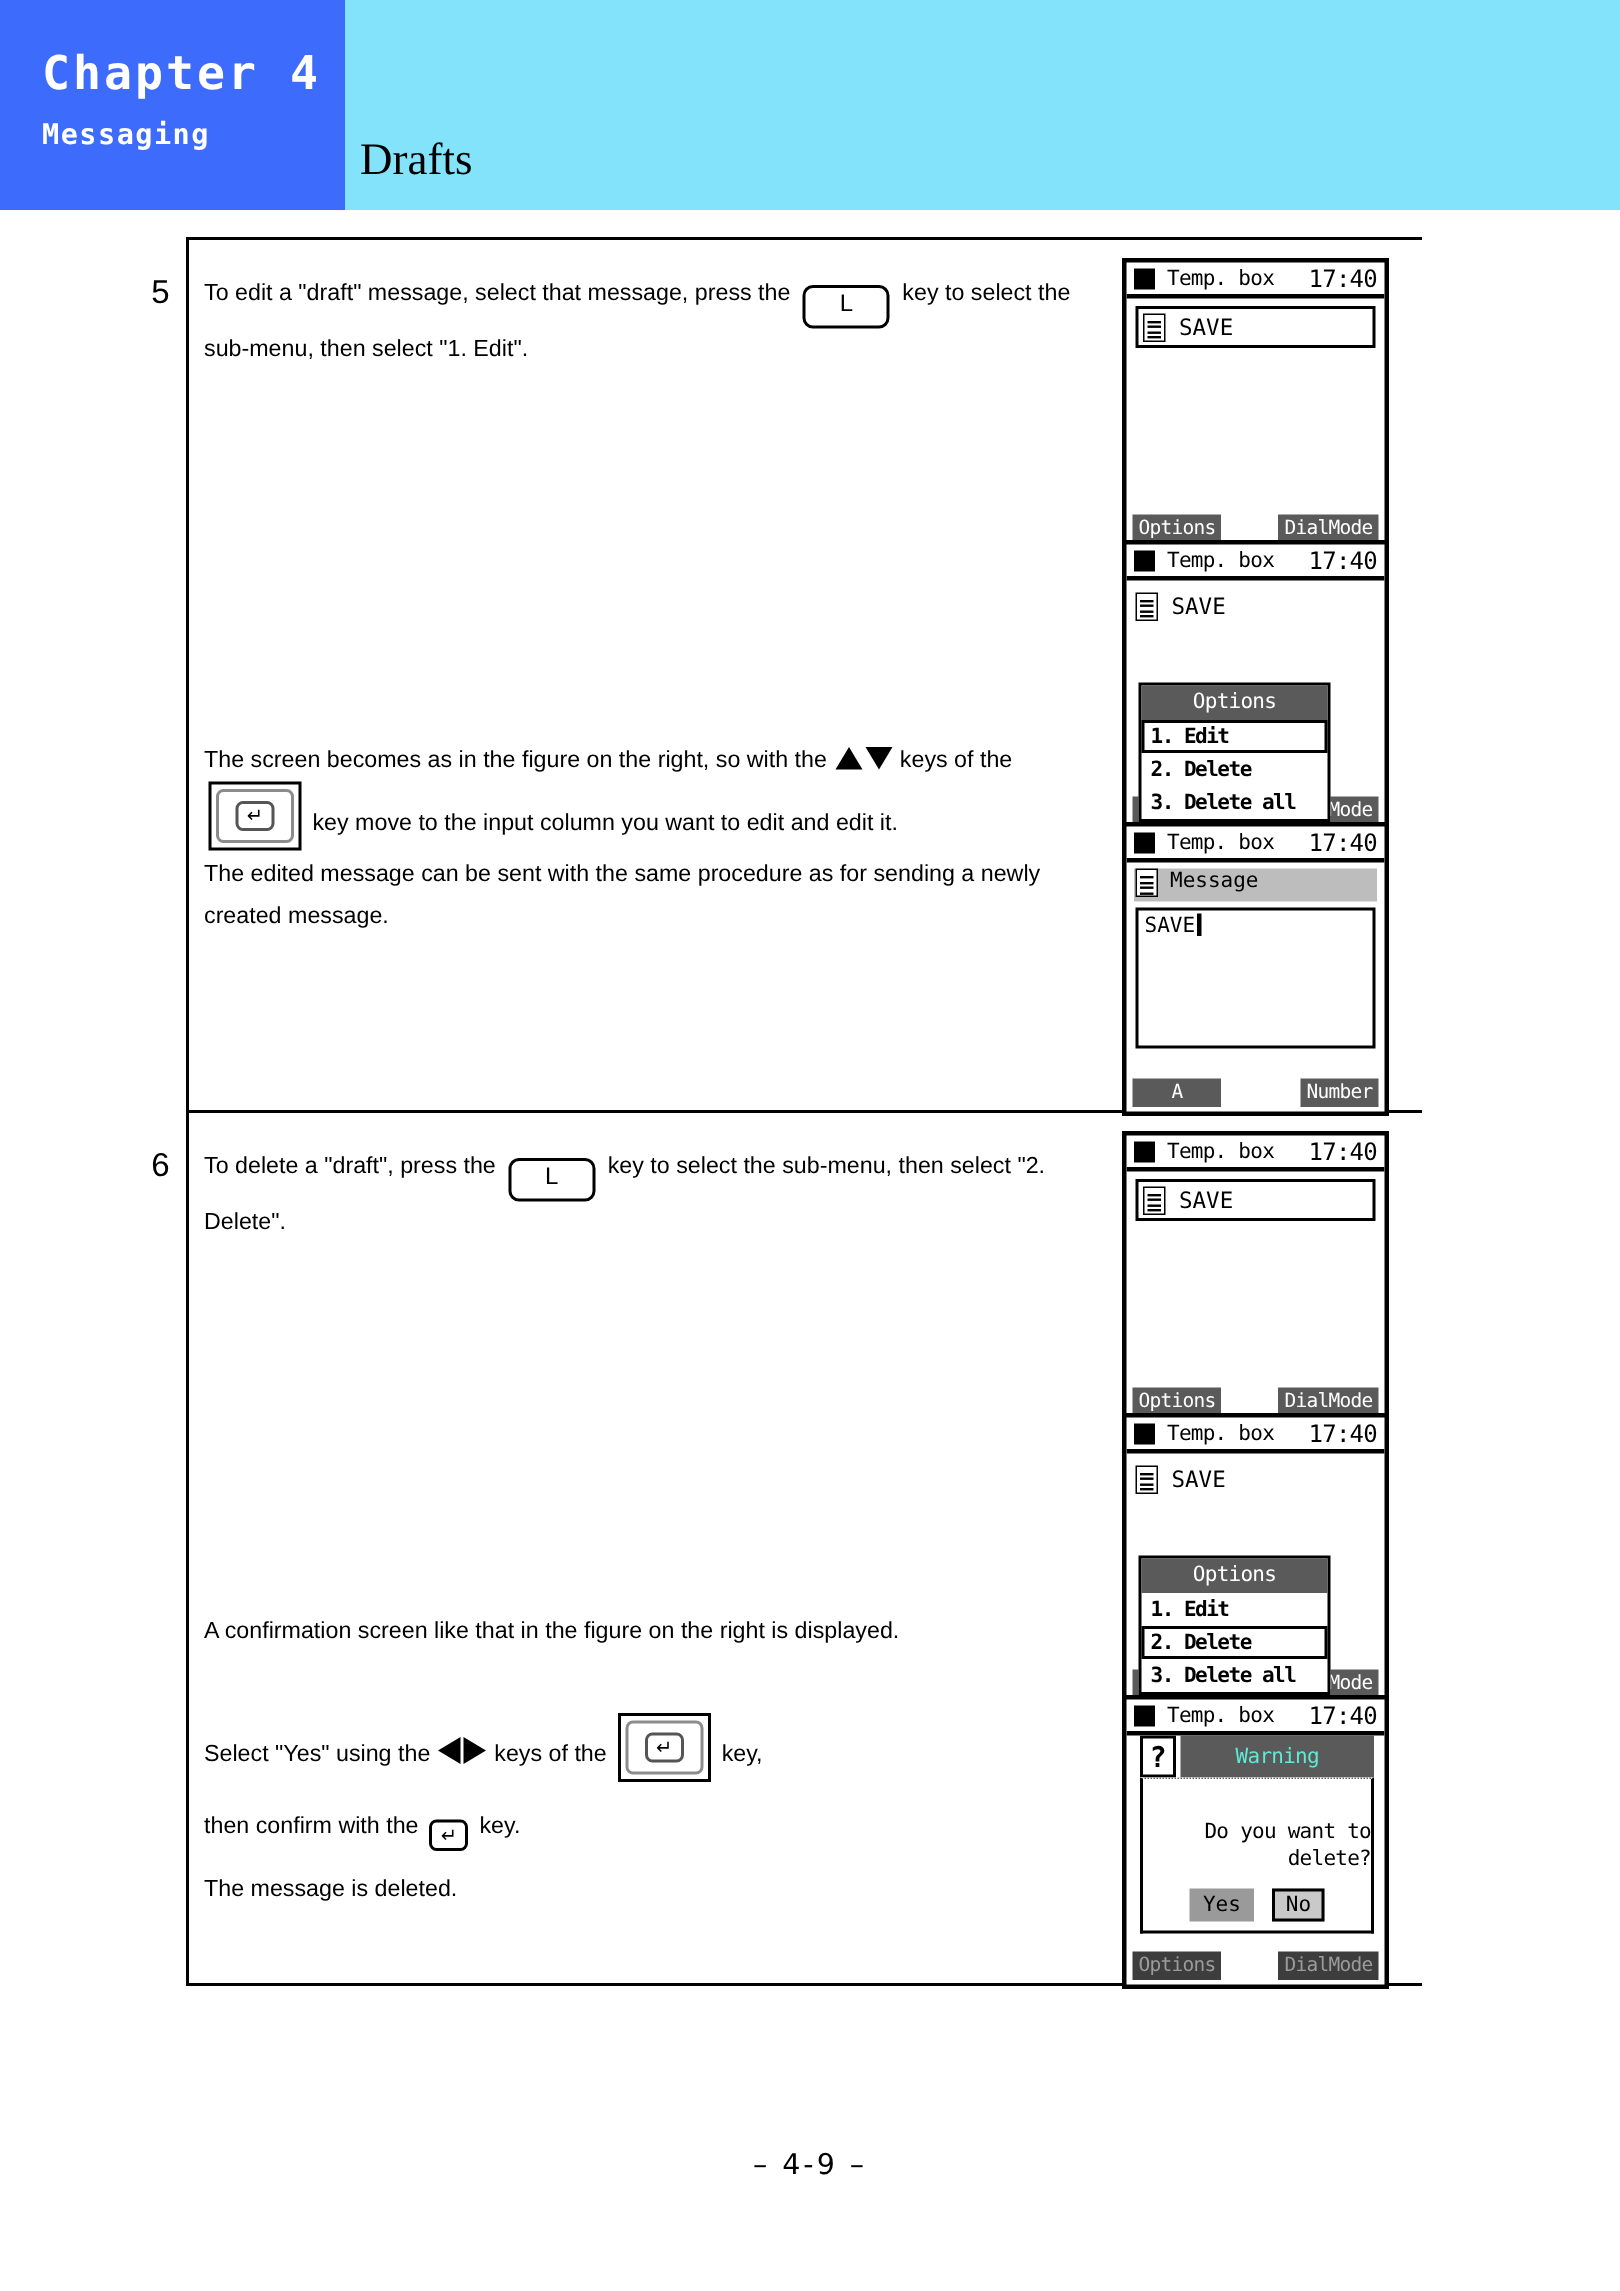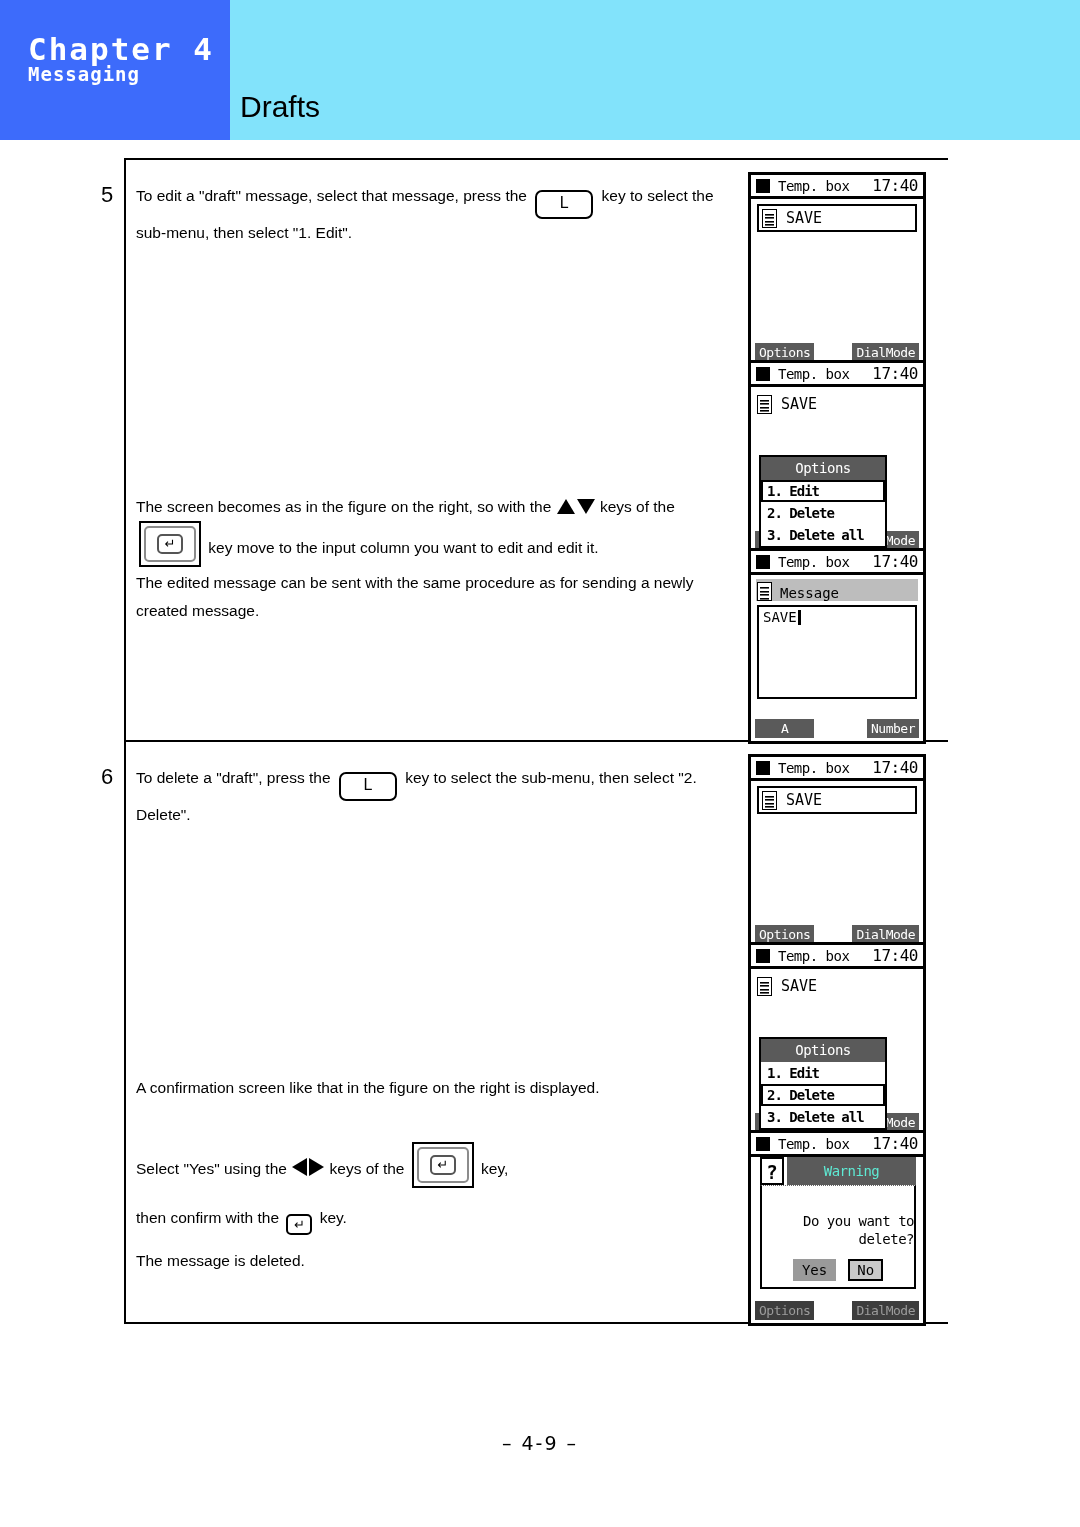--- a/index.html
+++ b/index.html
@@ -39,27 +39,28 @@
     letter-spacing: 2px;
     line-height: 1;
     white-space: pre;
   }
   .chapter-sub {
     font-family: "DejaVu Sans Mono", monospace;
     font-weight: bold;
     font-size: 19px;
     color: #ffffff;
     letter-spacing: 1px;
+    margin-top: 16px;
     line-height: 1;
   }
   .page-heading {
     position: absolute;
     left: 240px;
     top: 92px;
-    font-family: Liberation Sans, sans-serif;
+    font-family: Liberation Serif, serif;
     font-size: 30px;
     color: #000;
     line-height: 1;
   }
 
   
   .proc-table {
     position: absolute;
     left: 80px;
     top: 158px;
@@ -282,21 +283,21 @@
     white-space: nowrap;
     border: 2px solid transparent;
     box-sizing: border-box;
     font-weight: bold;
   }
   .opt-item.sel { border: 2px solid #000; }
 
   
   .msg-head {
     display: flex;
-    align-items: flex-end;
+    align-items: flex-start;
     margin: 4px 5px 0 5px;
     background: #bdbdbd;
     height: 22px;
     padding-left: 1px;
   }
   .msg-head .mh-label {
     font-size: 14px;
     margin-left: 8px;
   }
   .msg-body {

